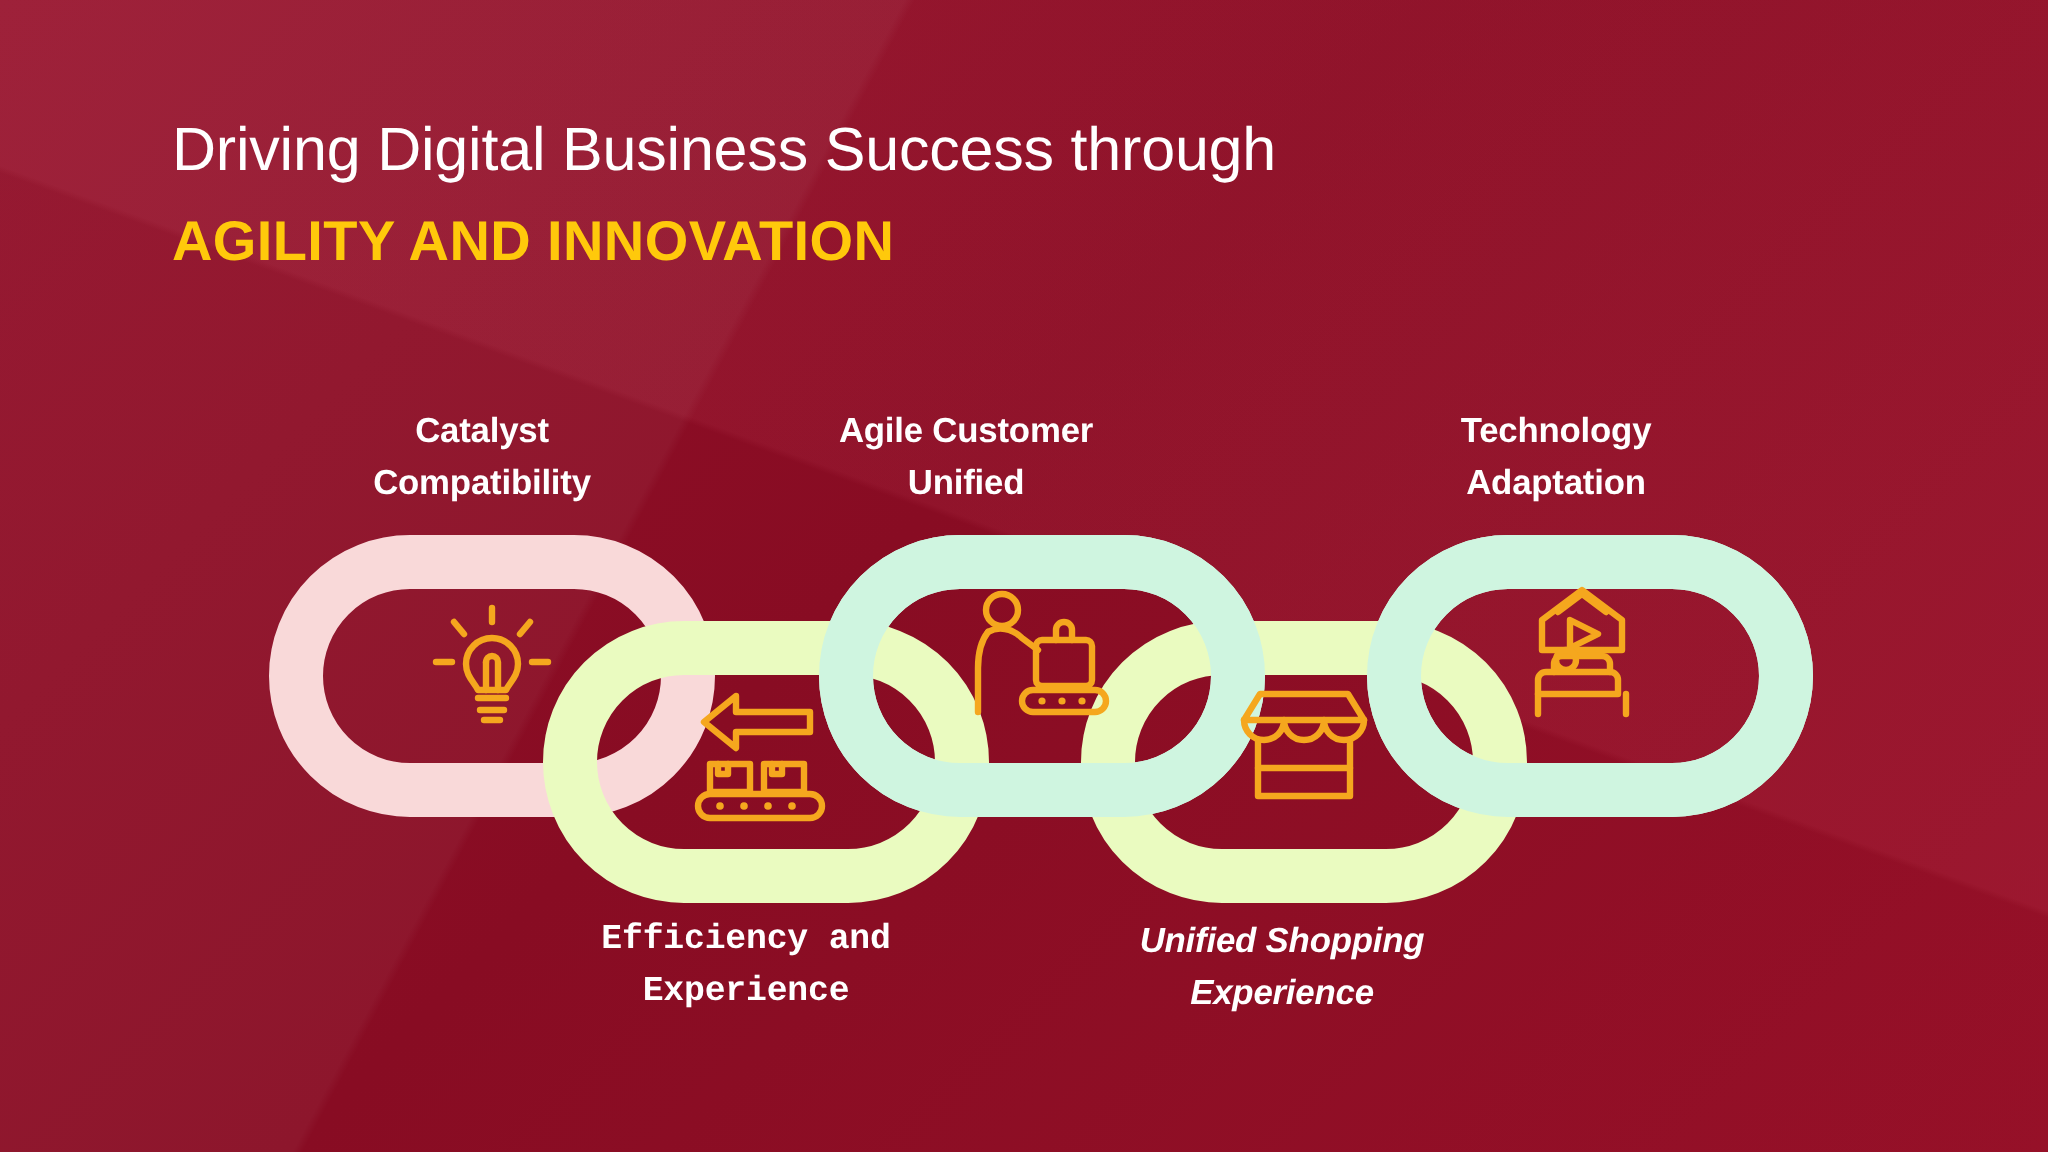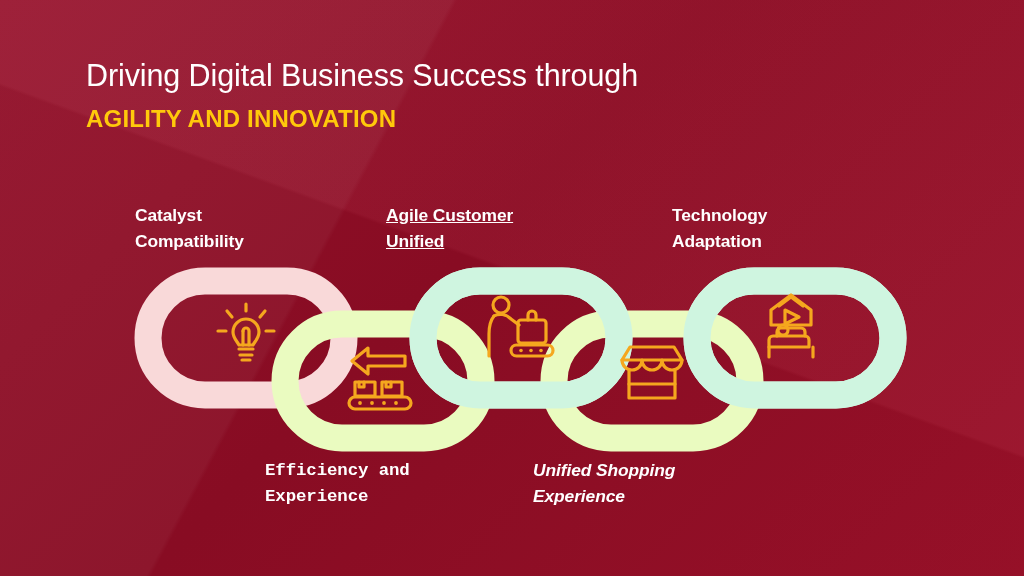--- a/index.html
+++ b/index.html
@@ -16,38 +16,38 @@
       linear-gradient(135deg, #97102a 0%, #8d0c24 45%, #9b1129 100%);
   }
 
   
   .heading{position:absolute;left:86px;top:56px;width:760px;}
   .heading .line1{
     font-size:30.5px;font-weight:400;color:#ffffff;
     letter-spacing:-0.1px;line-height:1.26;white-space:nowrap;
   }
   .heading .line2{
-    font-size:24px;font-weight:700;color:#ffc90b;
+    font-size:28px;font-weight:700;color:#ffc90b;
     letter-spacing:0.2px;line-height:1.3;margin-top:9px;white-space:nowrap;
   }
 
   
   #chain{position:absolute;left:0;top:0;width:1024px;height:576px;}
   #chain svg{display:block;}
 
   
   .label{
     position:absolute;color:#ffffff;font-size:17.4px;font-weight:700;
-    line-height:1.47;letter-spacing:-0.1px;
+    line-height:1.47;text-align:center;letter-spacing:-0.1px;
   }
   .label .l{display:block;white-space:nowrap;}
 
   .lbl-1{left:135px;top:203px;width:212px;}
   .lbl-2{left:265px;top:458px;width:216px;font-family:Liberation Mono, monospace;}
-  .lbl-3{left:386px;top:203px;width:214px;text-decoration:underline;}
+  .lbl-3{left:376px;top:203px;width:214px;}
   .lbl-4{left:533px;top:458px;width:216px;font-style:italic;}
   .lbl-5{left:672px;top:203px;width:212px;}
 </style>
 </head>
 <body>
 
 <div id="slide">
 
   <div class="heading">
     <div class="line1">Driving Digital Business Success through</div>

